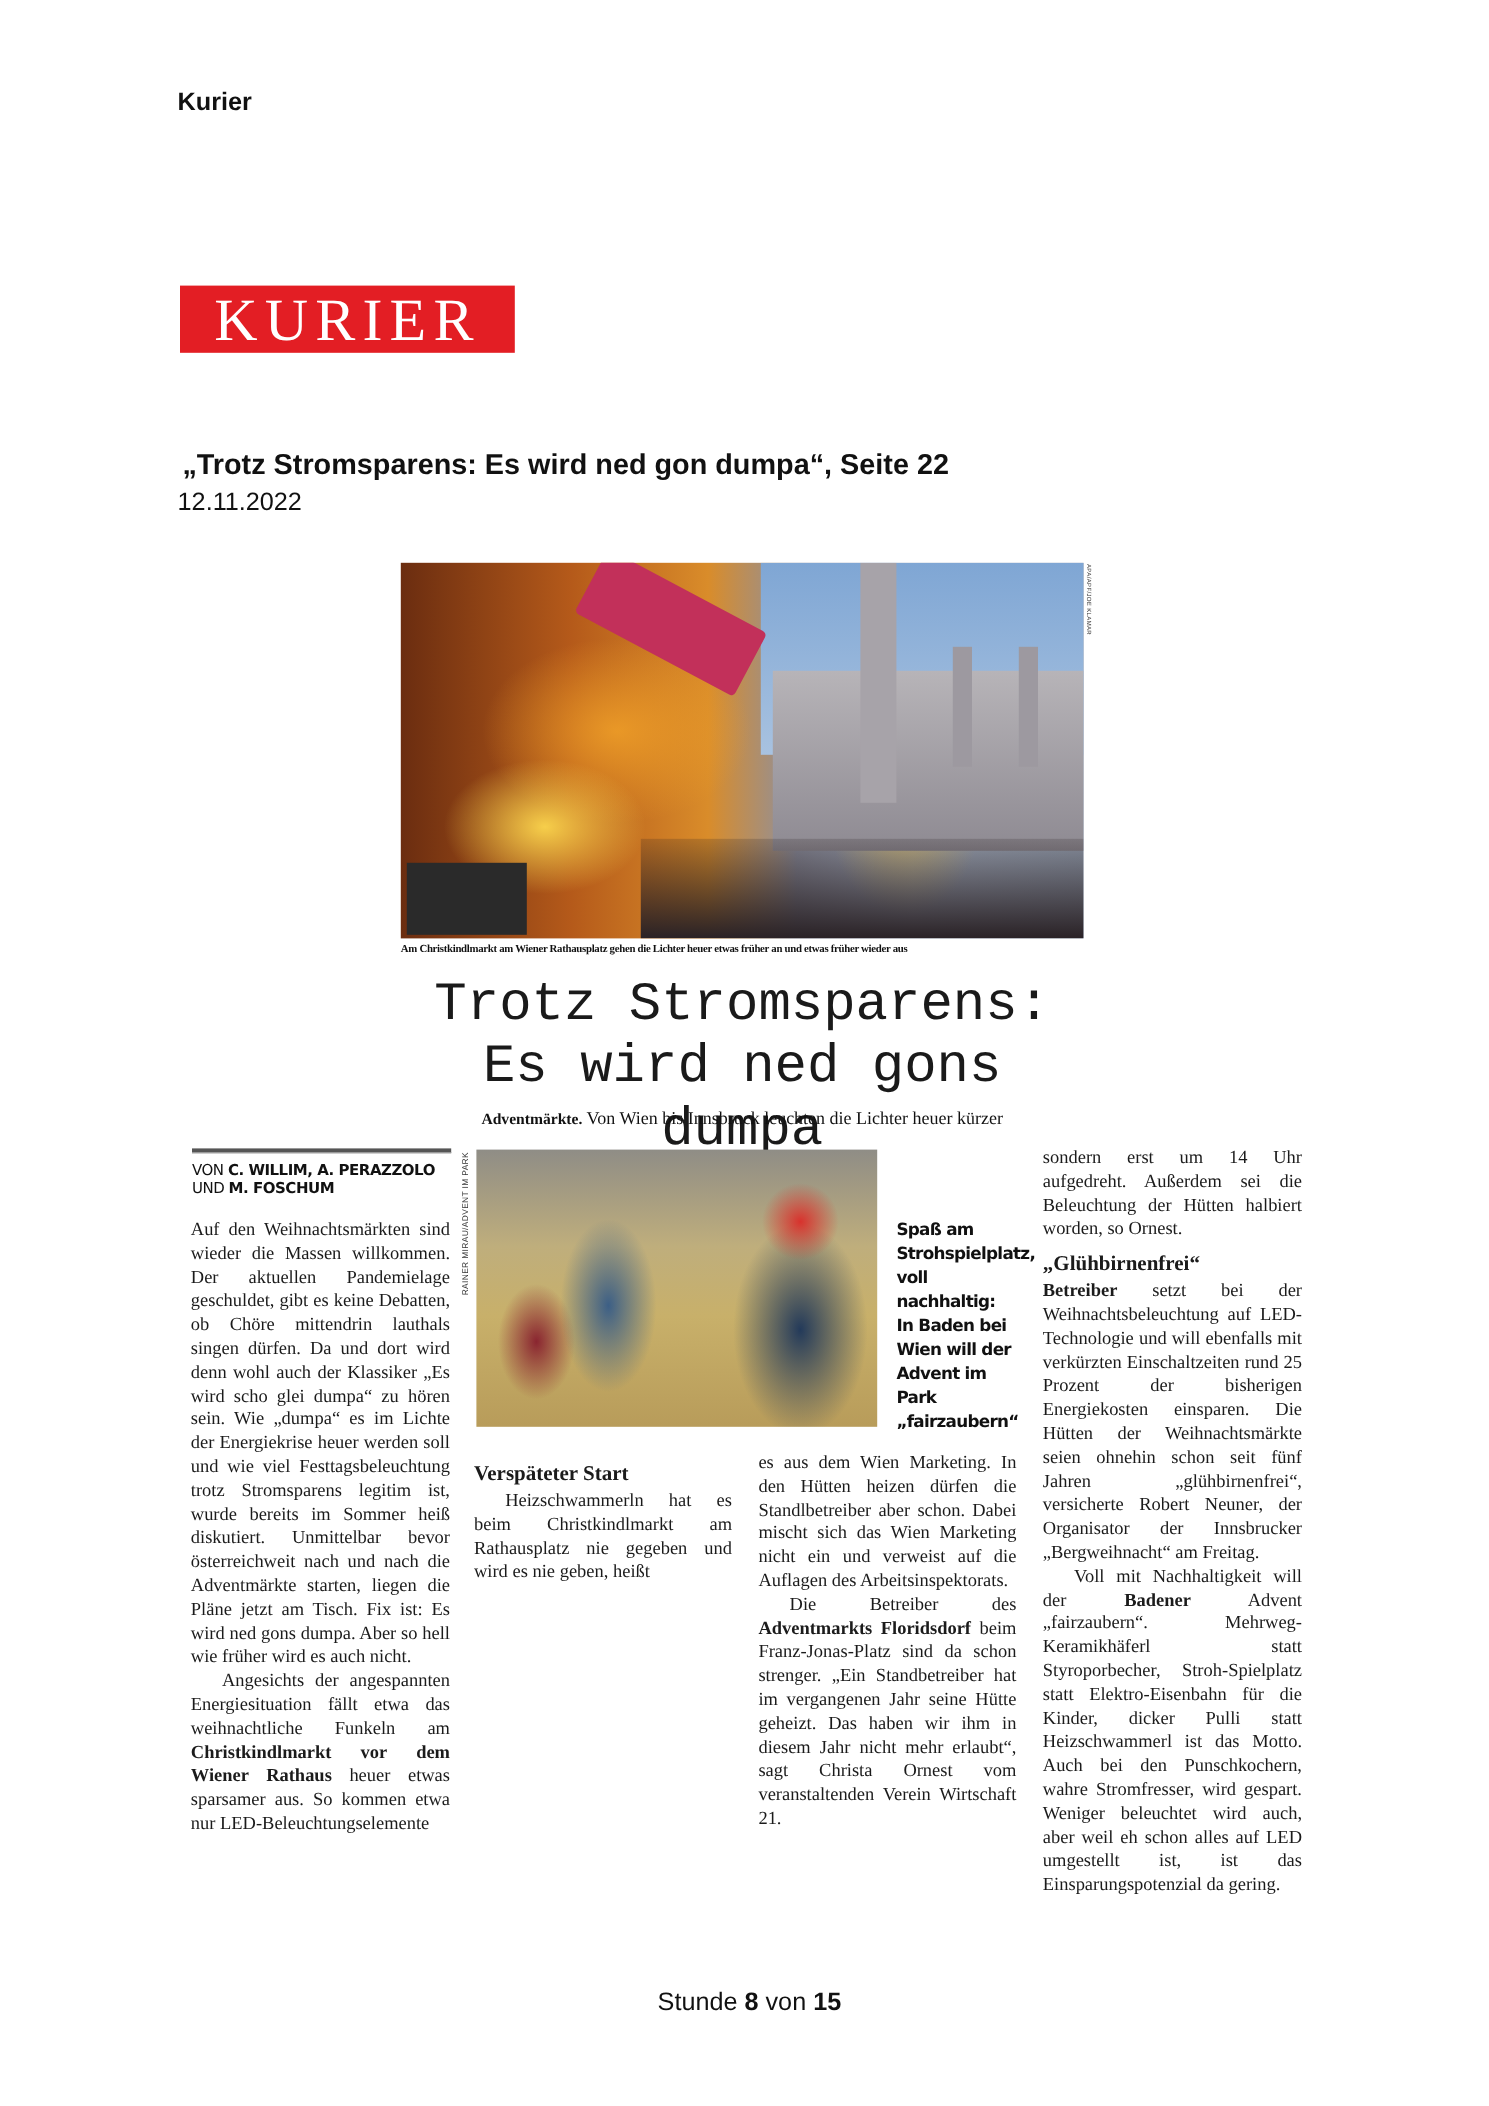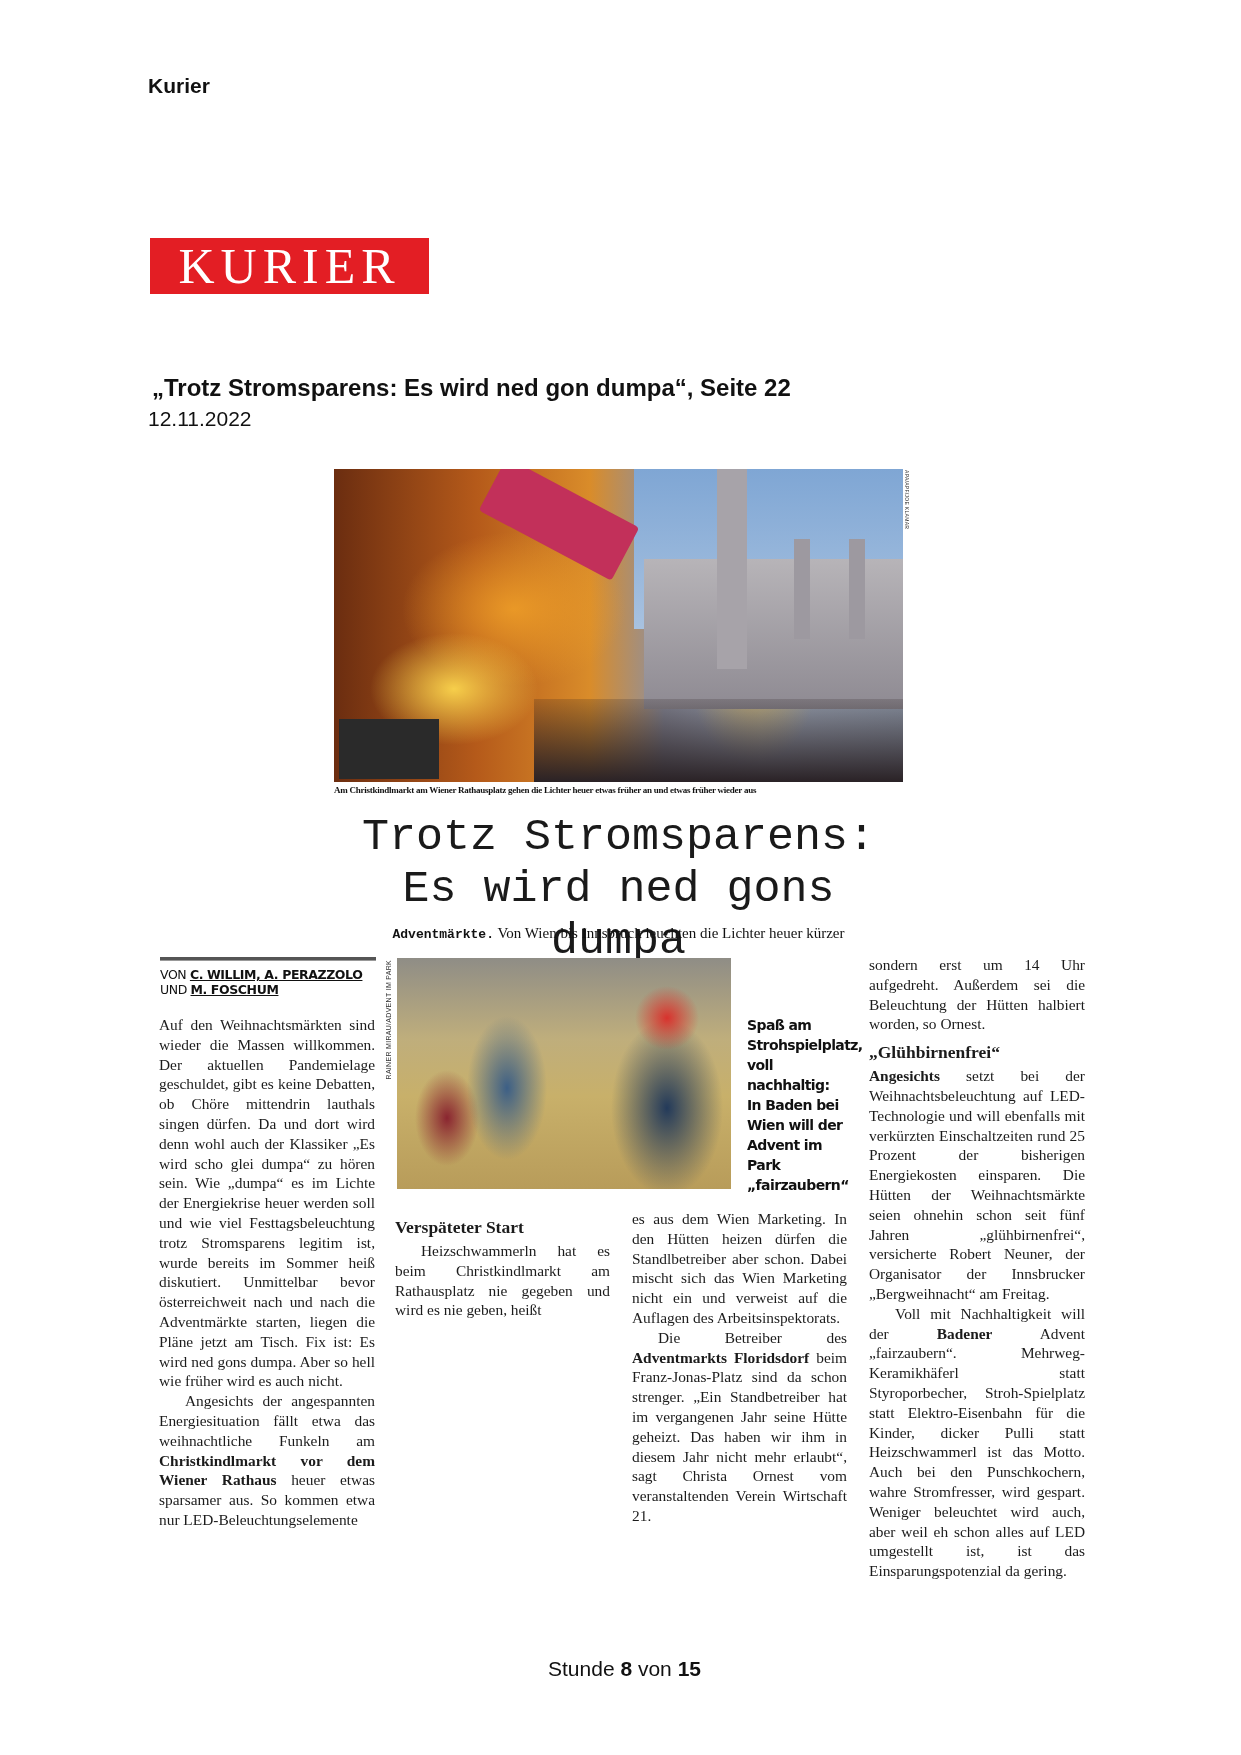--- a/index.html
+++ b/index.html
@@ -23,25 +23,25 @@
   #photo-main .tower2 { position:absolute; left:460px; top:70px; width:16px; height:100px; background:#9d99a0; }
   #photo-main .tower3 { position:absolute; left:515px; top:70px; width:16px; height:100px; background:#9d99a0; }
   #photo-main .sign { position:absolute; left:150px; top:20px; width:150px; height:60px; background:#c2305a; transform:rotate(28deg); border-radius:4px; }
   #photo-main .crowd { position:absolute; left:200px; top:230px; width:369px; height:83px; background:linear-gradient(180deg,rgba(40,30,30,.2),#2a2226); }
   #photo-main .board { position:absolute; left:5px; top:250px; width:100px; height:60px; background:#2a2a2a; }
   #photo-credit-main { left:904px; top:470px; font-size:5px; writing-mode:vertical-rl; color:#333; letter-spacing:.3px; }
   #caption-main { left:334px; top:785px; font-size:9px; font-weight:bold; font-family:Liberation Serif, serif; letter-spacing:-.25px; }
 
   #headline { left:334px; top:812px; width:569px; text-align:center; font-family:Liberation Mono, monospace; font-size:45px; line-height:52px; color:#1a1a1a; }
   #subline { left:334px; top:925px; width:569px; text-align:center; font-family:"Liberation Serif", serif; font-size:15px; }
-  #subline b { font-family:Liberation Mono, monospace; font-size:13px; }
+  #subline b { font-family:Liberation Serif, serif; font-size:13px; }
 
   #rule { left:160px; top:957px; width:216px; height:3px; background:#555; border-bottom:1px solid #999; }
   #byline { left:160px; top:967px; font-size:12.5px; line-height:15px; font-family:"DejaVu Sans", sans-serif; letter-spacing:-.4px; }
-  #byline b { font-weight:bold;text-decoration:underline; }
+  #byline b { font-weight:bold; }
 
   .col { position:absolute; font-family:"Liberation Serif", serif; font-size:15.4px; line-height:19.8px; text-align:justify; color:#1b1b1b; hyphens:manual; }
   .col p { margin:0; }
   .col p.ind { text-indent:26px; }
   .col h3 { font-size:17.5px; margin:8px 0 4px; font-weight:bold; line-height:20px; }
   .col b { font-weight:bold; }
   #col1 { left:159px; top:1015px; width:216px; }
   #col2 { left:395px; top:1209px; width:215px; }
   #col3 { left:632px; top:1209px; width:215px; }
   #col4 { left:869px; top:955px; width:216px; }
@@ -112,19 +112,19 @@
 </div>
 
 <div id="col3" class="col">
   <p>es aus dem Wien Marketing. In den Hütten heizen dürfen die Standlbetreiber aber schon. Dabei mischt sich das Wien Marketing nicht ein und verweist auf die Auflagen des Arbeitsinspektorats.</p>
   <p class="ind"><span>Die Betreiber des </span><b>Adventmarkts Floridsdorf</b><span> beim Franz-Jonas-Platz sind da schon strenger. „Ein Standbetreiber hat im vergangenen Jahr seine Hütte geheizt. Das haben wir ihm in diesem Jahr nicht mehr erlaubt“, sagt Christa Ornest vom veranstaltenden Verein Wirtschaft 21.</span></p>
 </div>
 
 <div id="col4" class="col">
   <p>sondern erst um 14 Uhr aufgedreht. Außerdem sei die Beleuchtung der Hütten halbiert worden, so Ornest.</p>
   <h3>„Glühbirnenfrei“</h3>
-  <p><b>Angesichts</b><span> setzt bei der Weihnachtsbeleuchtung auf LED-Technologie und will ebenfalls mit verkürzten Einschaltzeiten rund 25 Prozent der bisherigen Energiekosten einsparen. Die Hütten der Weihnachtsmärkte seien ohnehin schon seit fünf Jahren „glühbirnenfrei“, versicherte Robert Neuner, der Organisator der Innsbrucker „Bergweihnacht“ am Freitag.</span></p>
+  <p><b>Betreiber</b><span> setzt bei der Weihnachtsbeleuchtung auf LED-Technologie und will ebenfalls mit verkürzten Einschaltzeiten rund 25 Prozent der bisherigen Energiekosten einsparen. Die Hütten der Weihnachtsmärkte seien ohnehin schon seit fünf Jahren „glühbirnenfrei“, versicherte Robert Neuner, der Organisator der Innsbrucker „Bergweihnacht“ am Freitag.</span></p>
   <p class="ind"><span>Voll mit Nachhaltigkeit will der </span><b>Badener</b><span> Advent „fairzaubern“. Mehrweg-Keramikhäferl statt Styroporbecher, Stroh-Spielplatz statt Elektro-Eisenbahn für die Kinder, dicker Pulli statt Heizschwammerl ist das Motto. Auch bei den Punschkochern, wahre Stromfresser, wird gespart. Weniger beleuchtet wird auch, aber weil eh schon alles auf LED umgestellt ist, ist das Einsparungspotenzial da gering.</span></p>
 </div>
 
 <div id="page-num" class="abs">
   <span>Stunde </span><b>8</b><span> von </span><b>15</b>
 </div>
 
 </body></html>

